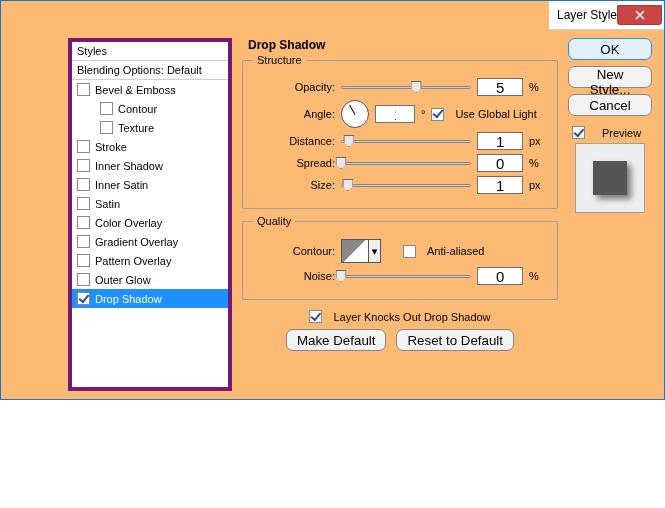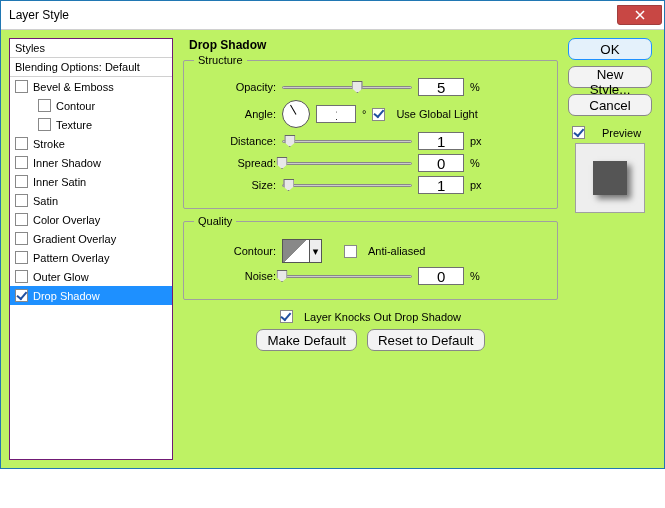--- a/index.html
+++ b/index.html
@@ -1,24 +1,24 @@
 <!DOCTYPE html>
 <html><head>
 <meta charset="utf-8">
 <style>
   * { box-sizing: border-box; }
   body { margin:0; font-family:"Segoe UI",Tahoma,sans-serif; font-size:11px; background:#fff; }
-  .window { width:665px; height:469px; border:1px solid #2077b3; background:#bef264; display:flex; flex-direction:column; }
+  .window { width:665px; height:400px; border:1px solid #2077b3; background:#fdba74; display:flex; flex-direction:column;align-items:flex-end; }
   .titlebar { height:29px; background:#fff; border-bottom:1px solid #d0d0d0; display:flex; align-items:center; padding:0 0 0 8px; }
   .titlebar .title { flex:1; color:#000; font-size:12px; }
   .titlebar .close-btn { width:45px; height:20px; background:#c84744; border:1px solid #a03e3d; border-radius:0 0 3px 3px; margin-top:-1px; margin-right:2px; display:flex; align-items:center; justify-content:center; cursor:default; }
   .titlebar .close-btn svg { stroke:#fff; stroke-width:1.5; }
   .body { flex:1; display:flex; padding:8px; gap:10px; }
   
-  .styles-panel { width:164px; background:#fff; border:1px solid #701a75; display:flex; flex-direction:column; }
+  .styles-panel { width:164px; background:#fff; border:4px solid #701a75; display:flex; flex-direction:column; }
   .styles-header, .blending-header { padding:3px 5px; border-bottom:1px solid #d0d0d0; }
   .style-row { padding:2px 5px; display:flex; align-items:center; height:19px; cursor:default; }
   .style-row.indent { padding-left:28px; }
   .style-row.selected { background:#1e90ff; color:#fff; }
   .chk { width:13px; height:13px; border:1px solid #888; background:#fff; margin-right:5px; display:flex; align-items:center; justify-content:center; }
   .chk.checked::after { content:""; width:8px; height:4px; border-left:2px solid #2050a0; border-bottom:2px solid #2050a0; transform:rotate(-50deg) translate(1px,-1px); }
   .style-row.selected .chk.checked::after{ border-color:#2050a0;}
   
   .main-panel { flex:1; display:flex; flex-direction:column; }
   .section-title { font-weight:bold; font-size:12px; margin:0 0 2px 6px; }

